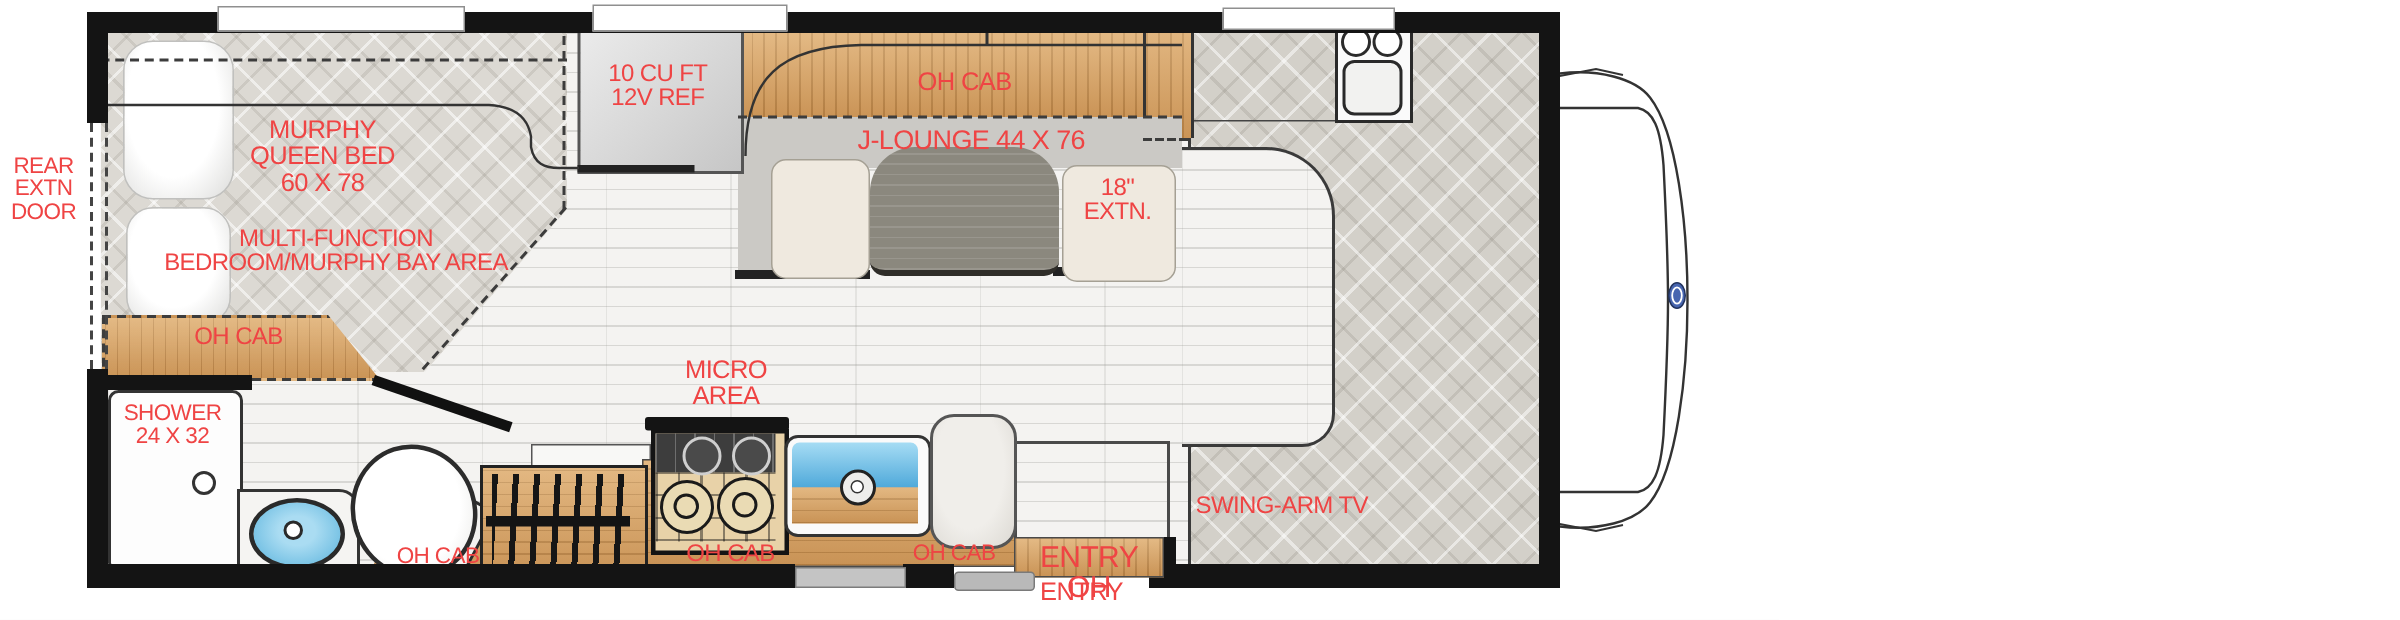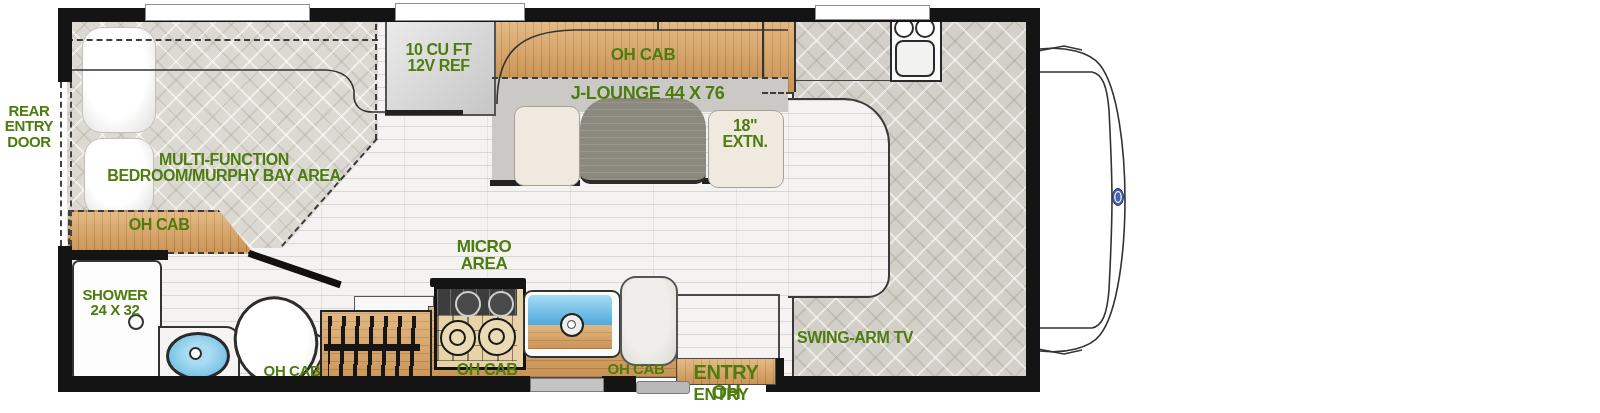--- a/index.html
+++ b/index.html
@@ -21,21 +21,21 @@
     repeating-linear-gradient(45deg, transparent 0 14px, rgba(130,125,115,.20) 14px 16px, transparent 16px 28px),
     repeating-linear-gradient(135deg, transparent 0 14px, rgba(130,125,115,.20) 14px 16px, transparent 16px 28px);}
   .wood{background-color:#d8a263;background-image:
     linear-gradient(180deg, rgba(255,240,210,.30), rgba(140,85,30,.18)),
     repeating-linear-gradient(90deg, rgba(130,80,25,.35) 0 1px, transparent 1px 8px);}
   .wood-h{background-color:#d8a263;background-image:
     linear-gradient(180deg, rgba(255,240,210,.28), rgba(140,85,30,.20)),
     repeating-linear-gradient(0deg, rgba(130,80,25,.35) 0 1px, transparent 1px 8px);}
   .wall{background:#141414;}
   .window{background:#ffffff;border:1px solid #8f8f8f;}
-  .lbl{font-weight:bold;color:#4d7c0f;text-align:center;white-space:pre-line;
+  .lbl{font-weight:normal;color:#ef4444;text-align:center;white-space:pre-line;
        line-height:1.02;letter-spacing:-0.4px;z-index:40;}
   .dash{border:0;border-top:2px dashed #3c3c3c;}
   .dashv{border:0;border-left:2px dashed #3c3c3c;}
   .cream{background:#efe9df;border:1px solid #a5a094;border-radius:10px;}
   .base{background:#222;}
 </style>
 </head>
 <body>
 
 <div id="canvas">
@@ -150,26 +150,29 @@
       <path d="M 497,104 C 497,52 520,31 574,30 L 788,30"></path>
       <path d="M 1040,49 C 1065,46 1090,52 1100,65 C 1118,88 1125,150 1125,200 C 1125,250 1118,312 1100,335 C 1090,348 1065,354 1040,351"></path>
       <path d="M 1040,72 H 1092 C 1102,74 1107,85 1109,110 C 1111,150 1112,175 1112,200 C 1112,225 1111,250 1109,290 C 1107,315 1102,326 1092,328 H 1040"></path>
       <path stroke-width="1.3" d="M 1038,51 L 1064,46 L 1082,50 M 1038,349 L 1064,354 L 1082,350"></path>
     </g>
     <ellipse cx="1118" cy="197" rx="5.5" ry="8.5" fill="#4866b0" stroke="#22335e"></ellipse>
     <ellipse cx="1118" cy="197" rx="3.2" ry="5.4" fill="none" stroke="#ffffff" stroke-width="1.2"></ellipse>
   </svg>
 
   <div class="lbl abs" style="left:0px;top:103px;width:58px;font-size:15px;">REAR
-ENTRY
+EXTN
 DOOR</div>
+  <div class="lbl abs" style="left:145px;top:78px;width:140px;font-size:17px;">MURPHY
+QUEEN BED
+60 X 78</div>
   <div class="lbl abs" style="left:98px;top:152px;width:252px;font-size:16px;">MULTI-FUNCTION
 BEDROOM/MURPHY BAY AREA</div>
   <div class="lbl abs" style="left:84px;top:217px;width:150px;font-size:16px;">OH CAB</div>
-  <div class="lbl abs" style="left:75px;top:268px;width:80px;font-size:15px;margin-top:19px;">SHOWER
+  <div class="lbl abs" style="left:75px;top:268px;width:80px;font-size:15px;">SHOWER
 24 X 32</div>
   <div class="lbl abs" style="left:391px;top:42px;width:95px;font-size:16px;">10 CU FT
 12V REF</div>
   <div class="lbl abs" style="left:588px;top:46px;width:110px;font-size:17px;">OH CAB</div>
   <div class="lbl abs" style="left:540px;top:84px;width:215px;font-size:18px;">J-LOUNGE 44 X 76</div>
   <div class="lbl abs" style="left:712px;top:118px;width:66px;font-size:16px;">18"
 EXTN.</div>
   <div class="lbl abs" style="left:432px;top:238px;width:104px;font-size:17px;">MICRO
 AREA</div>
   <div class="lbl abs" style="left:252px;top:363px;width:80px;font-size:15px;">OH CAB</div>

